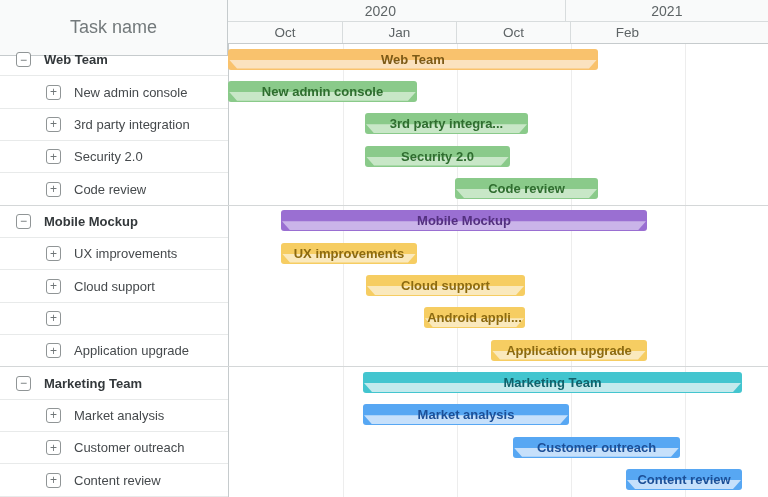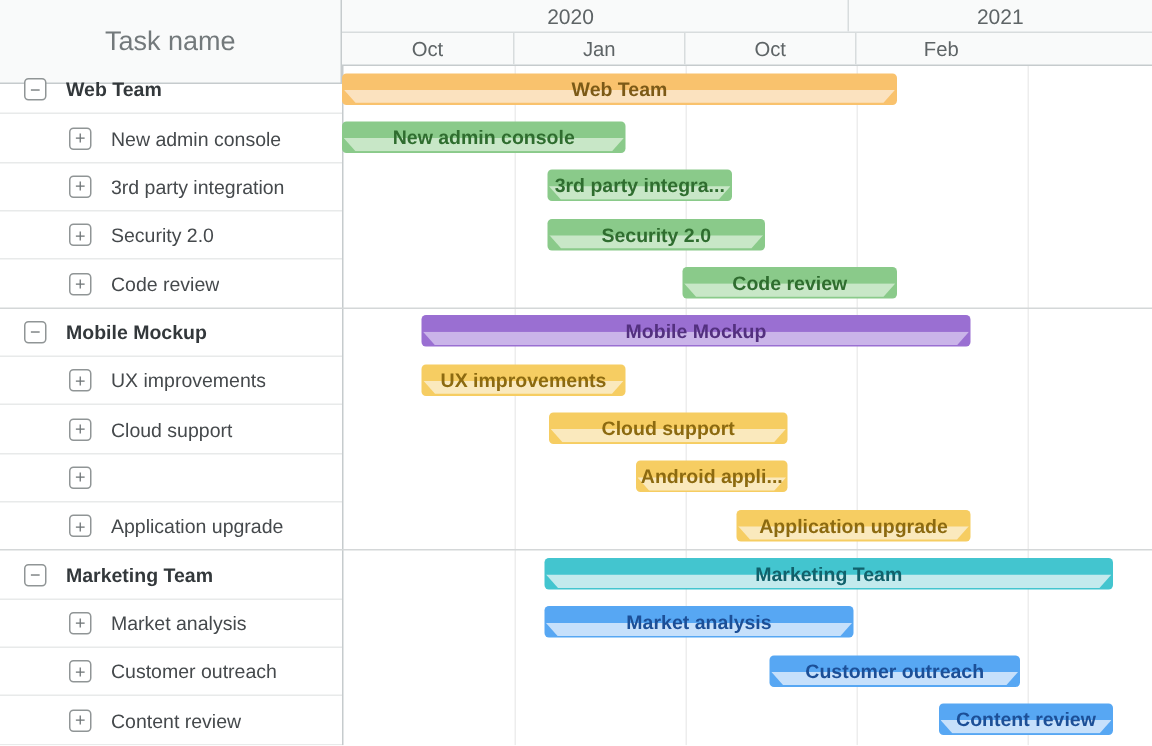--- a/index.html
+++ b/index.html
@@ -102,21 +102,21 @@
         <div class="blabel" style="color: rgb(47, 109, 47);">New admin console</div>
       </div>
     </div>
   </div>
         <div class="row">
     <div class="lcell" style="padding-left: 46px;">
       <span class="toggle">+</span>
       <span class="tlabel">3rd party integration</span>
     </div>
     <div class="tcell">
-      <div class="bar" style="left: 137px; width: 123px; background: rgb(138, 202, 138);">
+      <div class="bar" style="left: 137px; width: 163px; background: rgb(138, 202, 138);">
         <div class="shine" style="background: rgb(200, 231, 199);"></div>
         <div class="blabel" style="color: rgb(47, 109, 47);">3rd party integra...</div>
       </div>
     </div>
   </div>
         <div class="row">
     <div class="lcell" style="padding-left: 46px;">
       <span class="toggle">+</span>
       <span class="tlabel">Security 2.0</span>
     </div>

